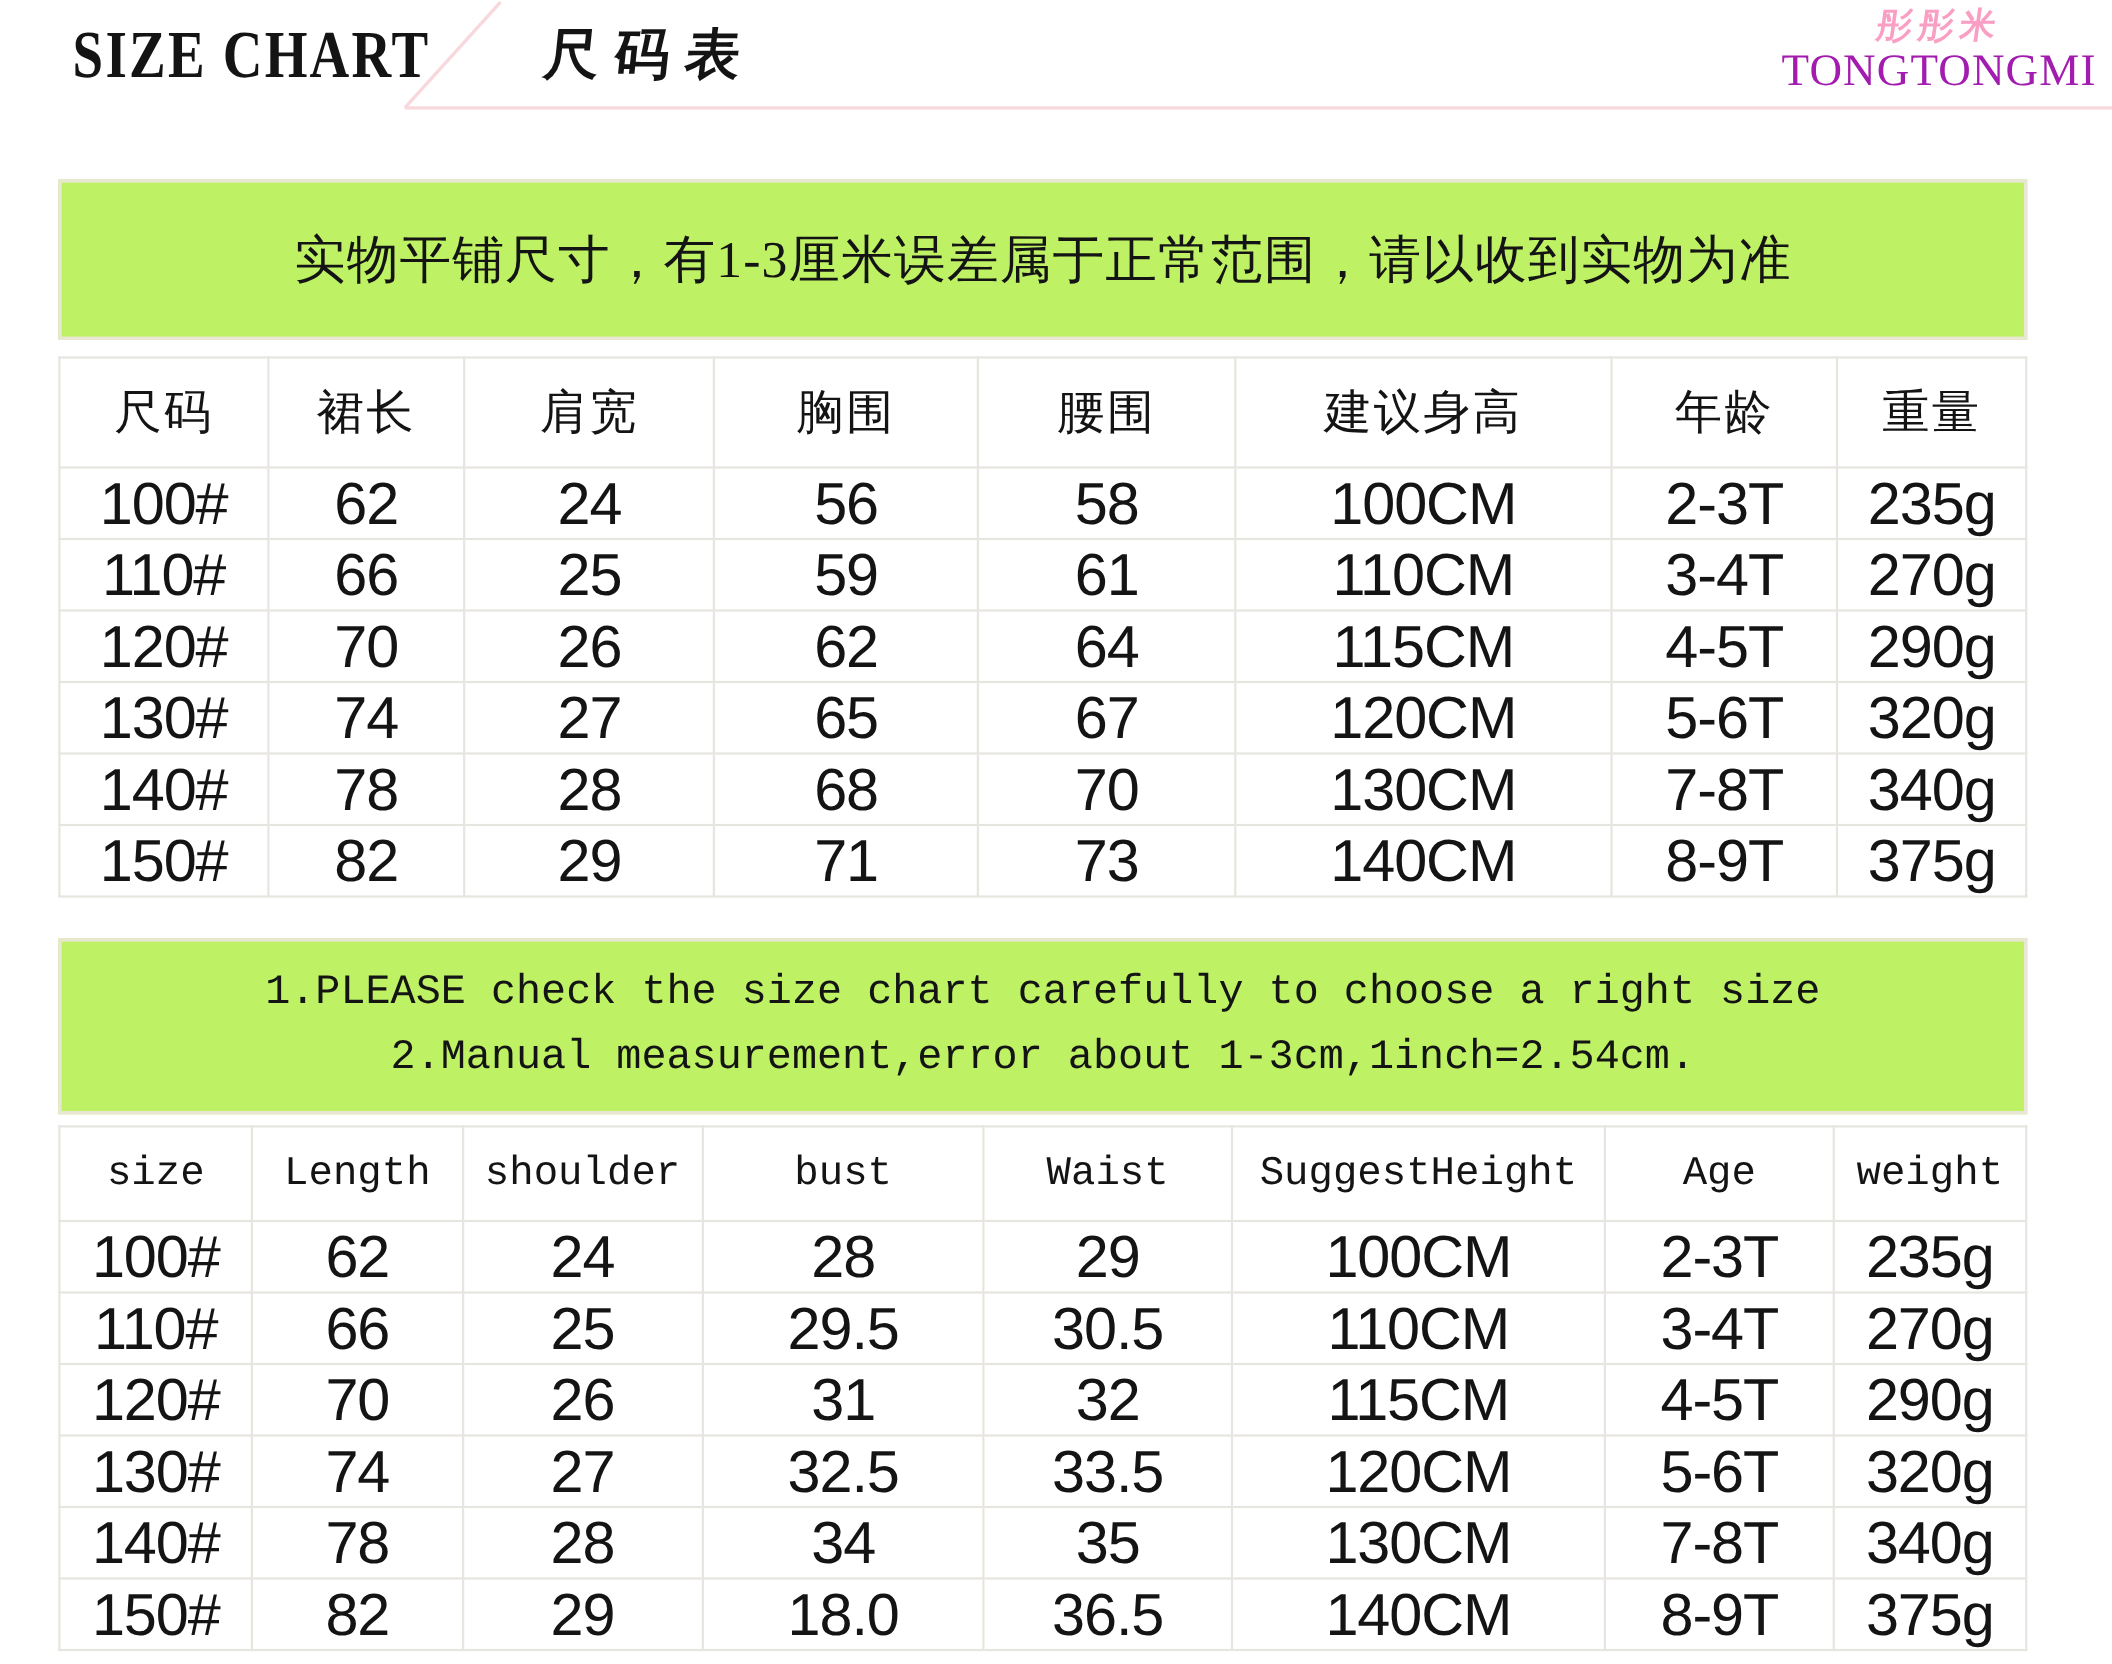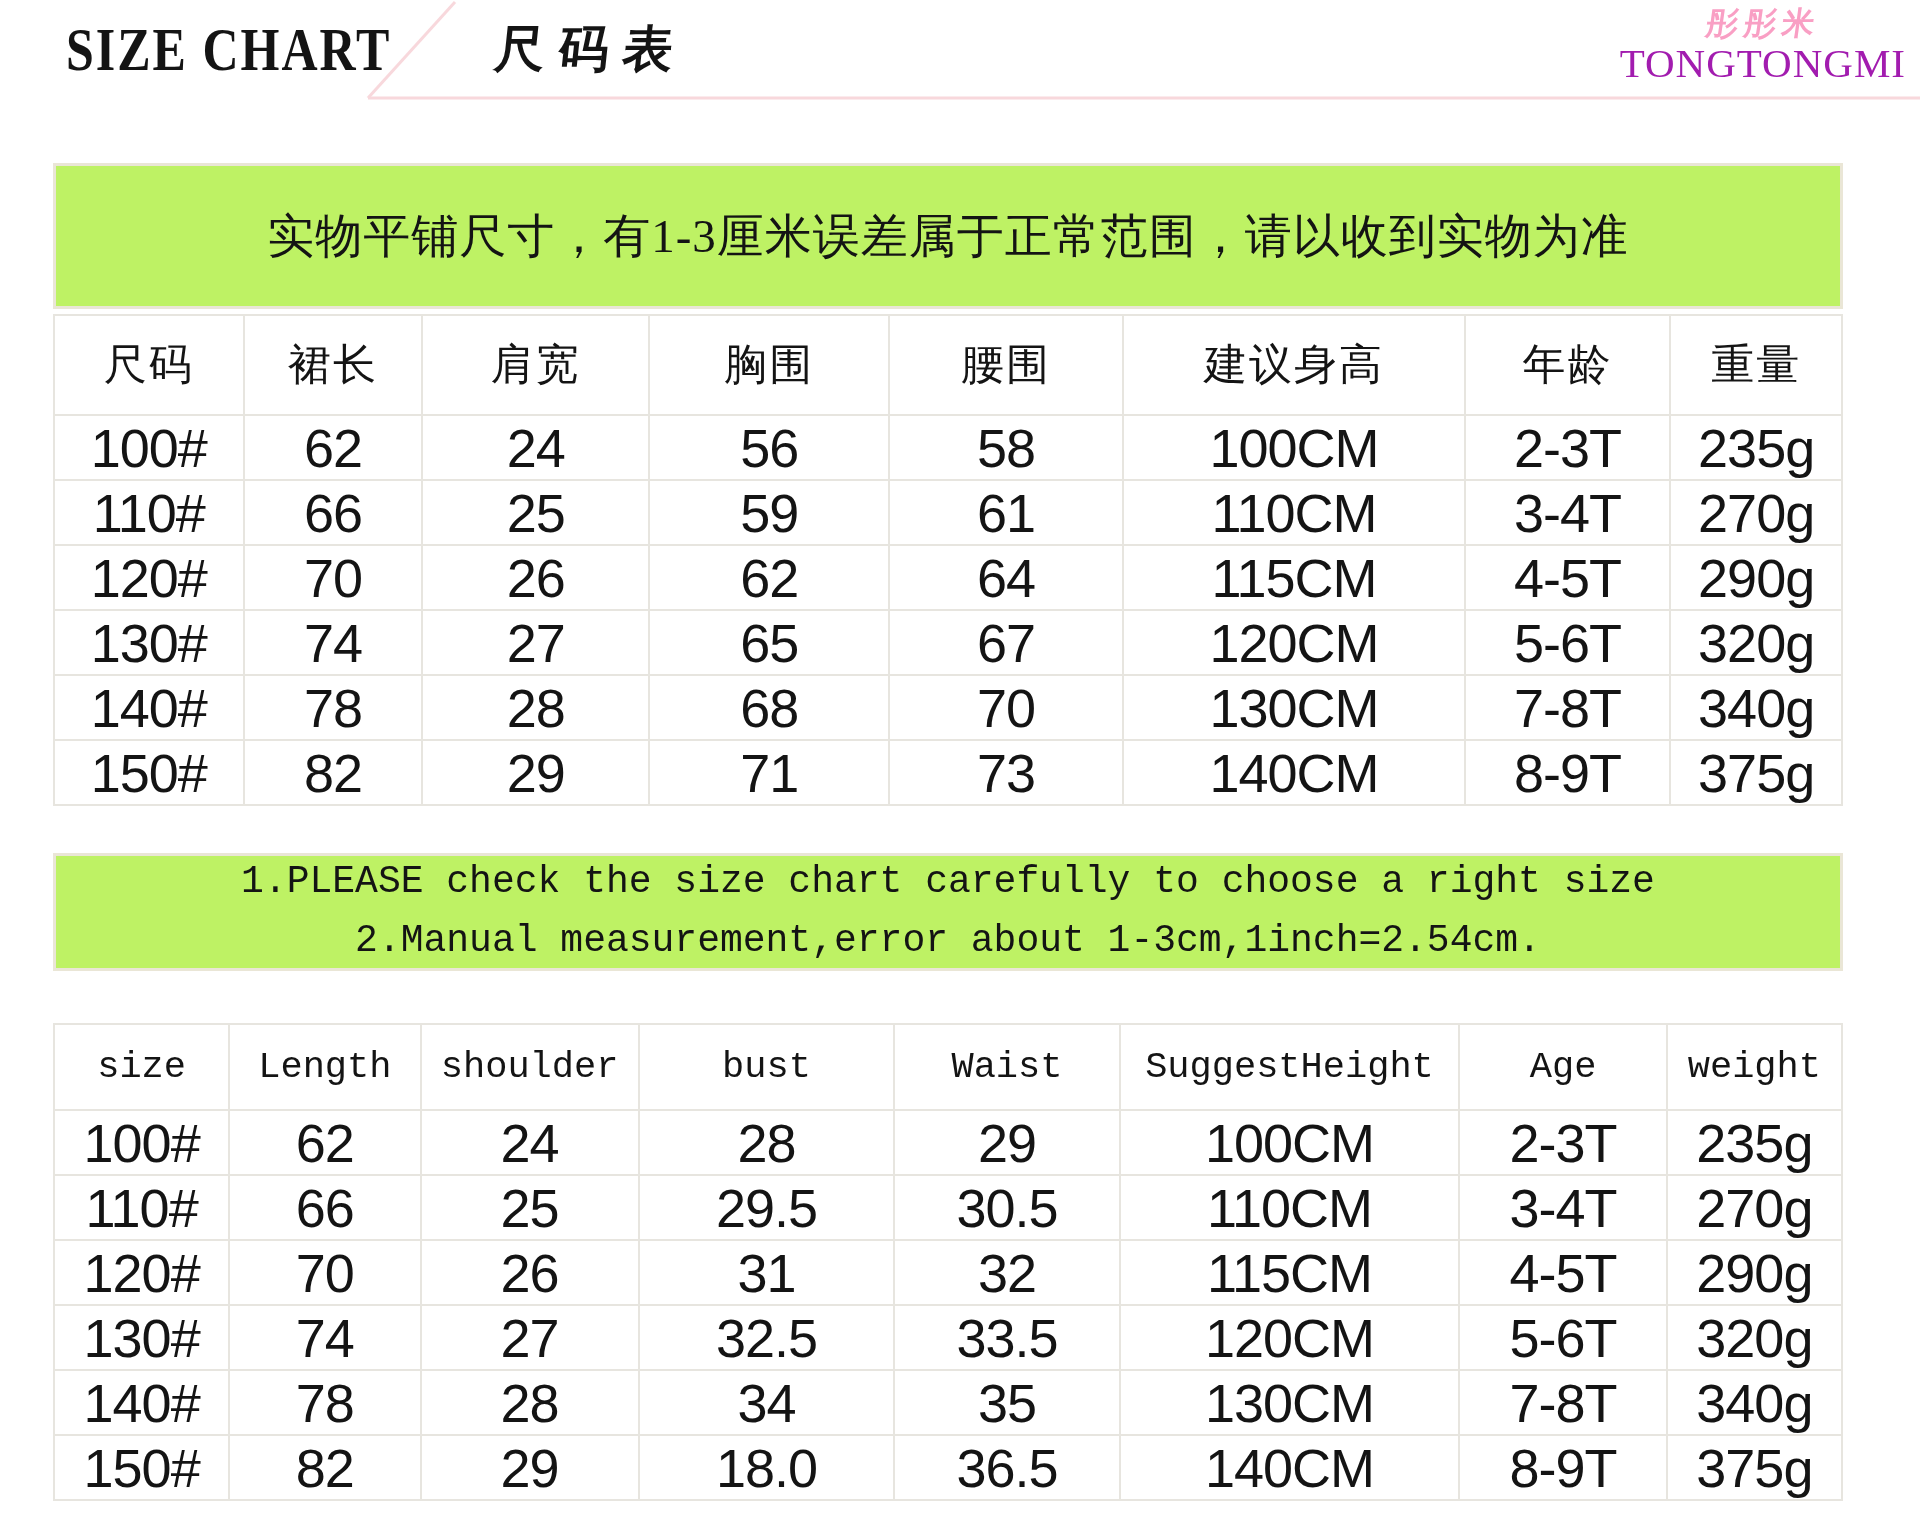--- a/index.html
+++ b/index.html
@@ -49,38 +49,38 @@
     background:#bef264;
     border:3px solid #eae6d6;
     display:flex;flex-direction:column;
     align-items:center;justify-content:center;
   }
   .panel-cn{top:163px;height:146px;}
   .panel-cn .line{
     font-family:"Liberation Serif", serif;
     font-size:47px;letter-spacing:1px;white-space:nowrap;
   }
-  .panel-en{top:853px;height:118px;}
+  .panel-en{top:853px;height:160px;}
   .panel-en .line{
     font-family:"Liberation Mono", monospace;
     font-size:38px;line-height:1.55;white-space:nowrap;
   }
 
   
   table.size-table{
     position:absolute;left:53px;width:1790px;
     border-collapse:collapse;table-layout:fixed;
     background:#ffffff;
   }
   table.size-table th,table.size-table td{
     border:2px solid #e7e5df;
     text-align:center;vertical-align:middle;
     padding:0;overflow:visible;
   }
-  #table-cm{top:314px;}
+  #table-cm{top:324px;}
   #table-cm th{height:98px;font-family:"Liberation Serif", serif;font-weight:normal;font-size:43px;letter-spacing:2px;}
   #table-cm td{height:63px;}
   #table-inch{top:1023px;border-radius:22px;}
   #table-inch th{height:84px;font-family:"Liberation Mono", monospace;font-weight:normal;font-size:37px;}
   #table-inch td{height:63px;}
   td.cell-num{
     font-family:"Liberation Sans", sans-serif;
     font-size:54px;letter-spacing:-1px;
     font-stretch:condensed;
   }

